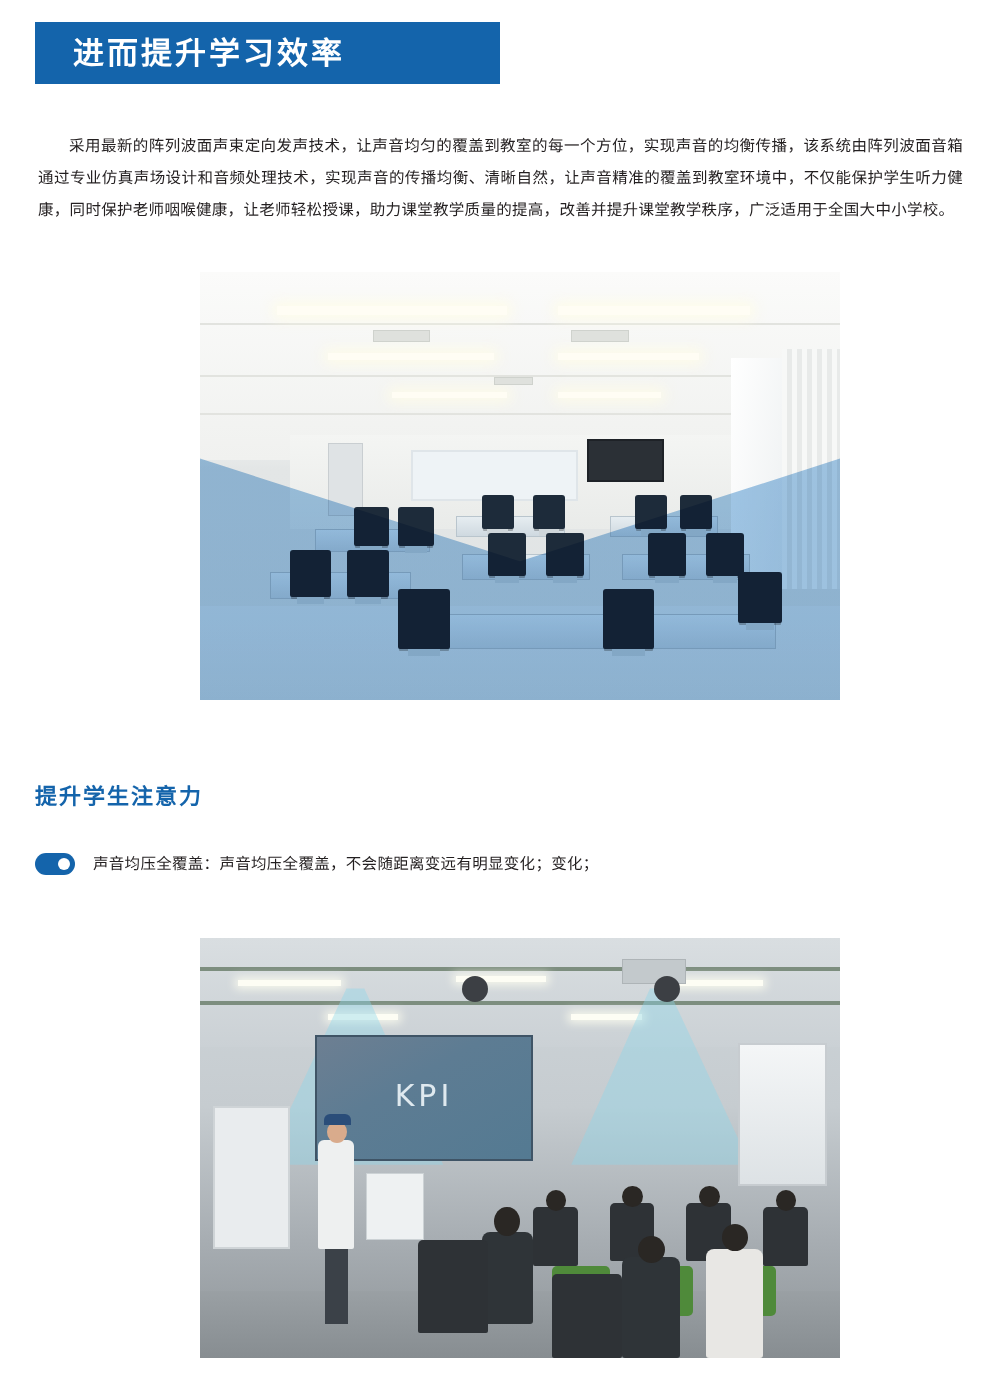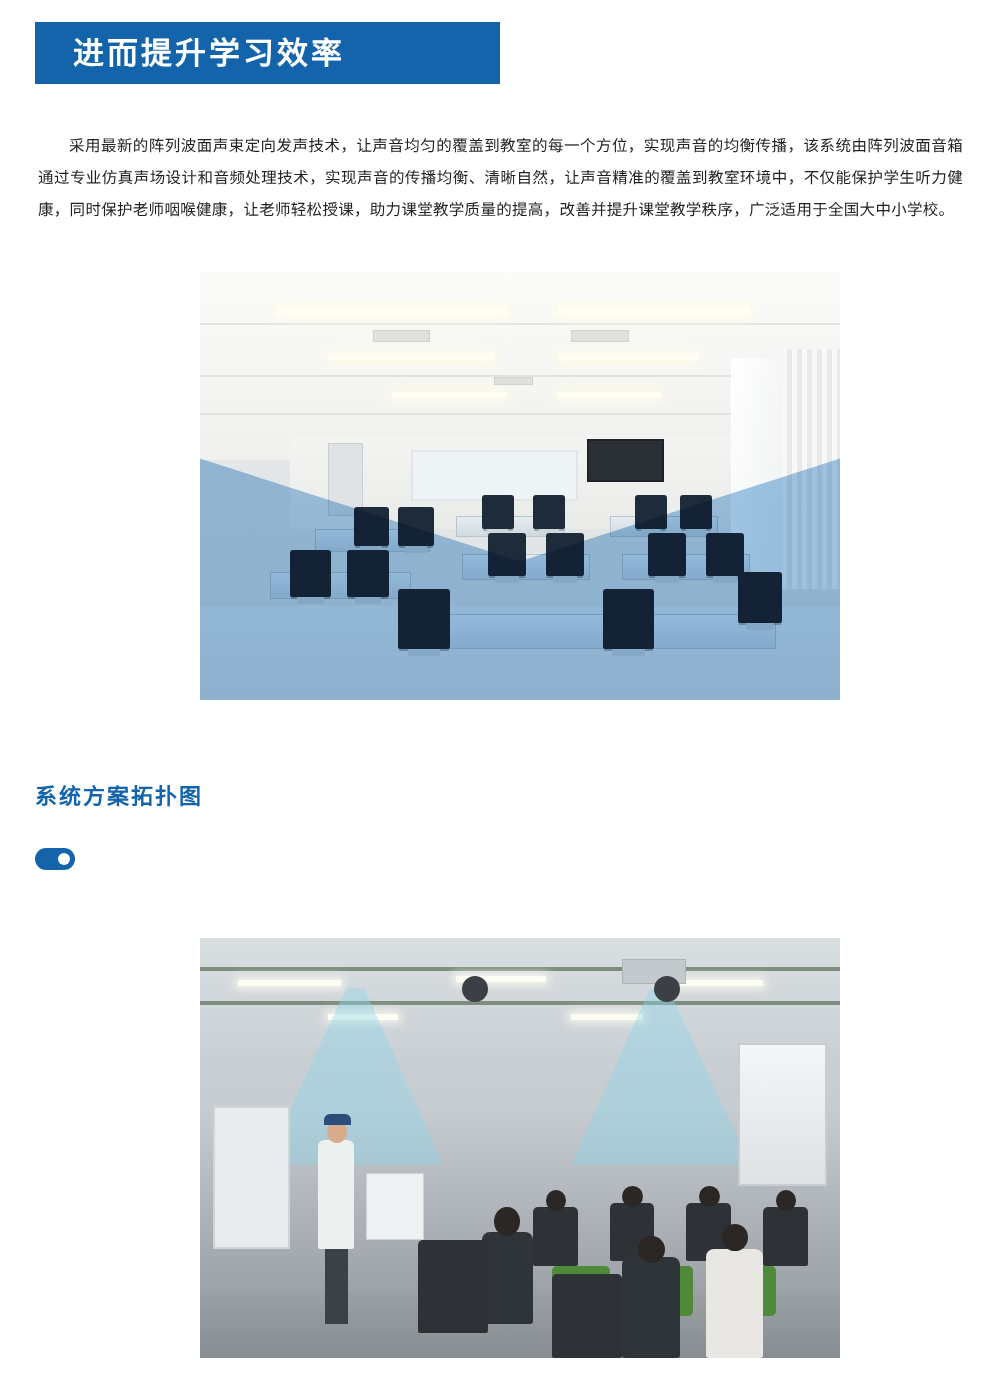--- a/index.html
+++ b/index.html
@@ -358,25 +358,26 @@
     <div class="chair" style="left:14%;top:65%;width:6.5%;height:11%;"></div>
     <div class="chair" style="left:23%;top:65%;width:6.5%;height:11%;"></div>
     <div class="chair" style="left:31%;top:74%;width:8%;height:14%;"></div>
     <div class="chair" style="left:63%;top:74%;width:8%;height:14%;"></div>
     <div class="chair" style="left:84%;top:70%;width:7%;height:12%;"></div>
 
     <div class="cone"></div>
   </div>
 </div>
 
-<div class="section-heading">系统方案拓扑图</div>
+<div class="section-heading">提升学生注意力</div>
 
 <div class="bullet-block">
   <span class="bullet-dot"></span>
   <div class="bullet-lines">
+    <div>声音均压全覆盖：声音均压全覆盖，不会随距离变远有明显变化；变化；</div>
   </div>
 </div>
 
 <div class="photo2-wrap">
   <div class="hall">
     <div class="hall-ceiling"></div>
 
     <div class="hall-beam" style="left:0;top:7%;width:100%;"></div>
     <div class="hall-beam" style="left:0;top:15%;width:100%;"></div>
 
@@ -387,20 +388,23 @@
     <div class="hall-tube" style="left:58%;top:18%;width:11%;"></div>
 
     <div class="ac-unit" style="left:66%;top:5%;width:10%;height:6%;"></div>
 
     <div class="beam-cone left"></div>
     <div class="beam-cone right"></div>
 
     <div class="spk" style="left:41%;top:9%;"></div>
     <div class="spk" style="left:71%;top:9%;"></div>
 
+    <div class="screen">
+      <div class="screen-text">KPI</div>
+    </div>
 
     <div class="left-board"></div>
     <div class="right-win"></div>
 
     <div class="hall-floor"></div>
 
     <div class="podium"></div>
     <div class="presenter-legs"></div>
     <div class="presenter-body"></div>
     <div class="presenter-head"></div>

